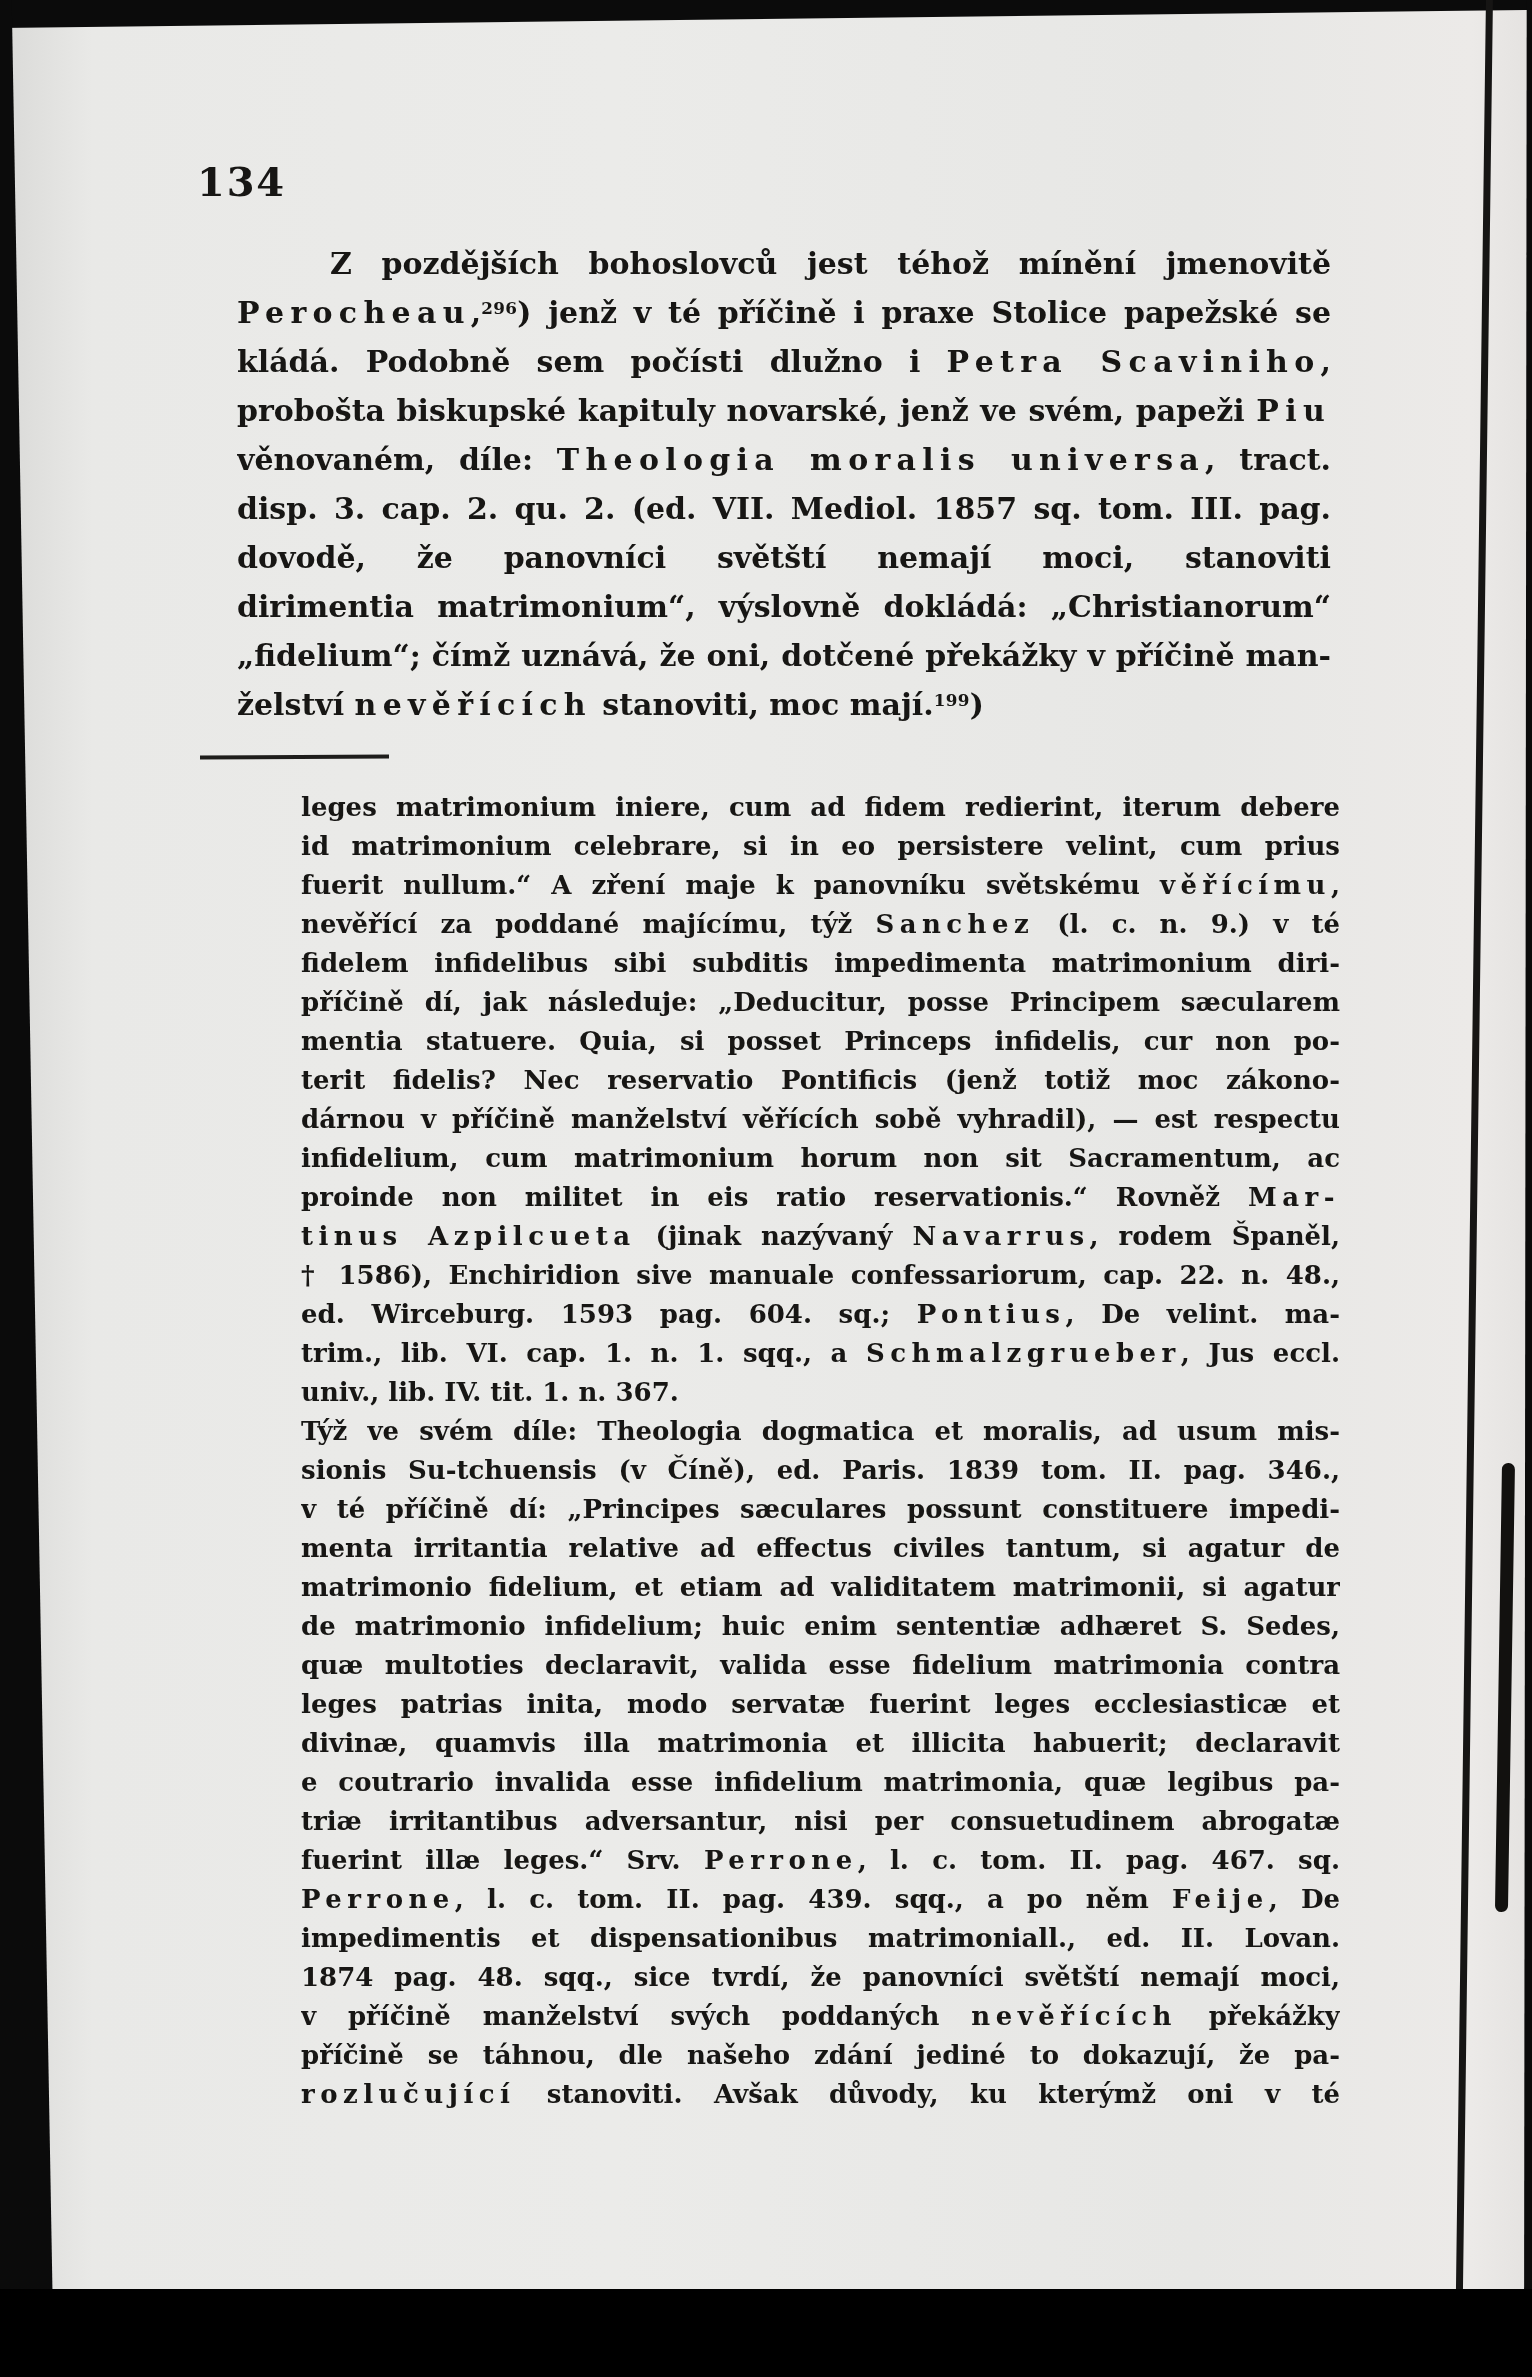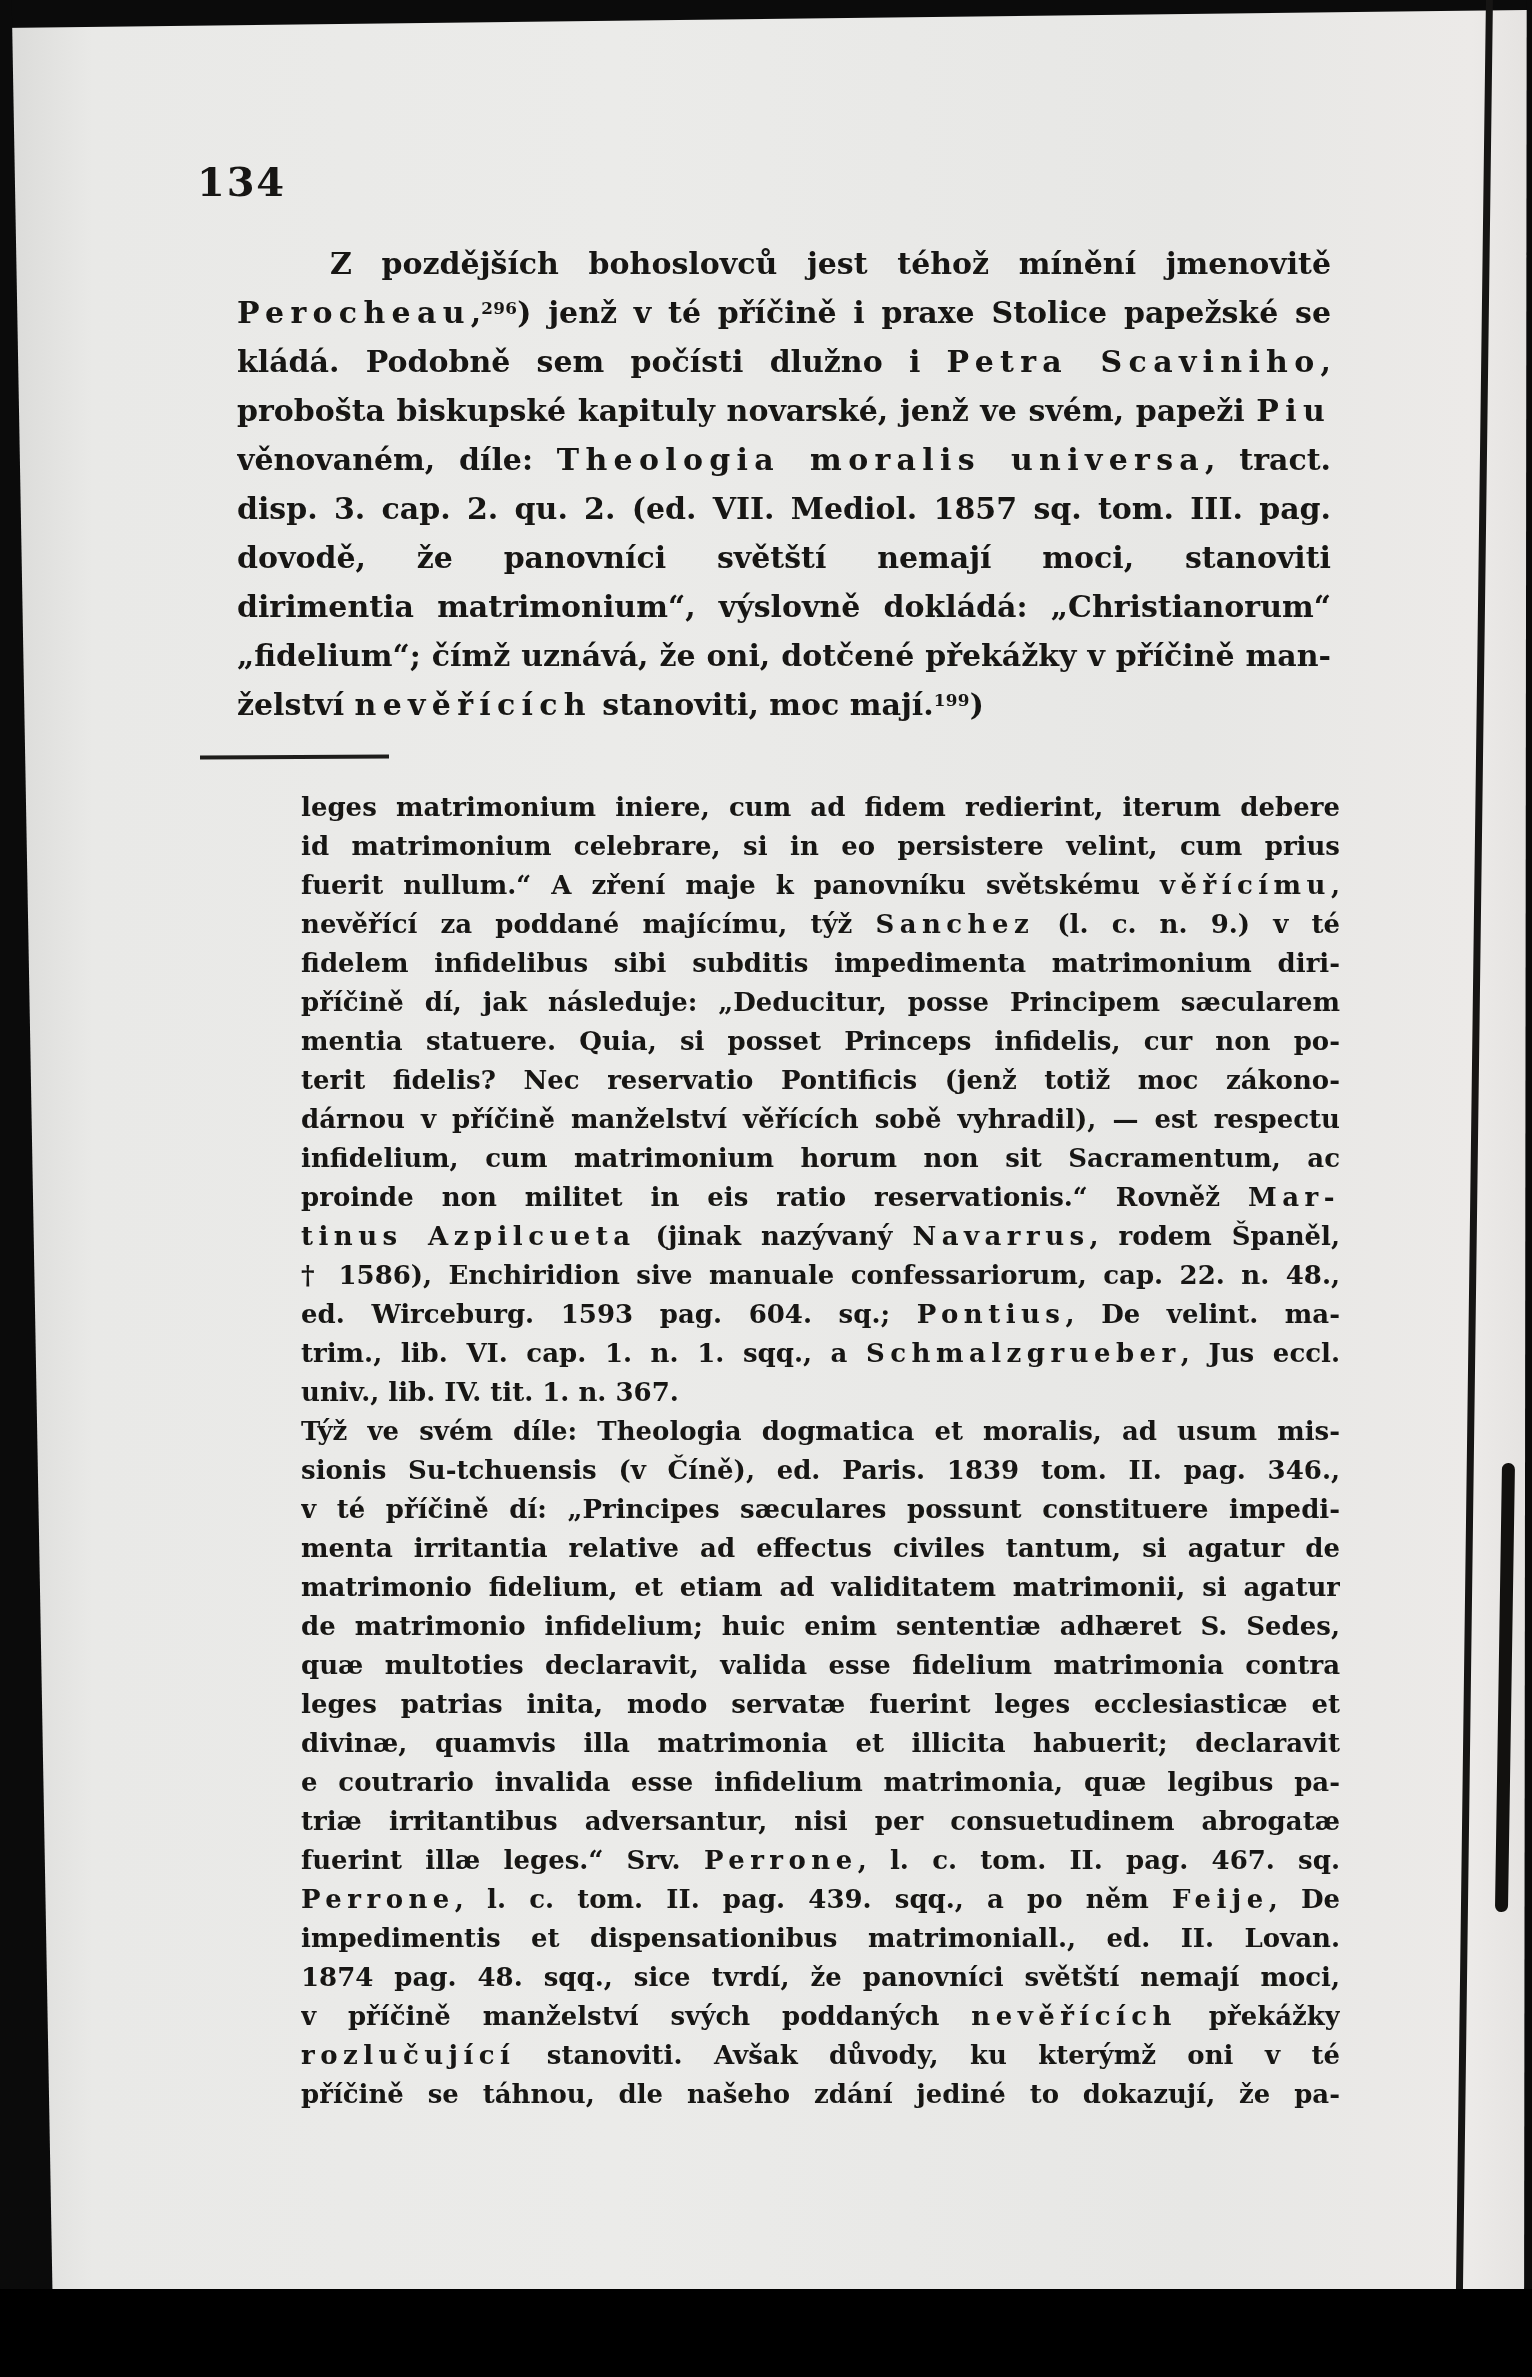--- a/index.html
+++ b/index.html
@@ -97,17 +97,17 @@
       <div class="tline just"><span>quæ multoties declaravit, valida esse fidelium matrimonia contra</span></div>
       <div class="tline just"><span>leges patrias inita, modo servatæ fuerint leges ecclesiasticæ et</span></div>
       <div class="tline just"><span>divinæ, quamvis illa matrimonia et illicita habuerit; declaravit</span></div>
       <div class="tline just"><span>e coutrario invalida esse infidelium matrimonia, quæ legibus pa-</span></div>
       <div class="tline just"><span>triæ irritantibus adversantur, nisi per consuetudinem abrogatæ</span></div>
       <div class="tline just"><span>fuerint illæ leges.“ Srv. </span><span class="sp">Perrone</span><span>, l. c. tom. II. pag. 467. sq.</span></div>
       <div class="tline just" style="position: relative;"><span class="sp">Perrone</span><span>, l. c. tom. II. pag. 439. sqq., a po něm </span><span class="sp">Feije</span><span>, De</span></div>
       <div class="tline just"><span>impedimentis et dispensationibus matrimoniall., ed. II. Lovan.</span></div>
       <div class="tline just"><span>1874 pag. 48. sqq., sice tvrdí, že panovníci světští nemají moci,</span></div>
       <div class="tline just"><span>v příčině manželství svých poddaných </span><span class="sp">nevěřících</span><span> překážky</span></div>
+      <div class="tline just"><span>příčině se táhnou, dle našeho zdání jediné to dokazují, že pa-</span></div>
       <div class="tline just"><span class="sp">rozlučující</span><span> stanoviti. Avšak důvody, ku kterýmž oni v té</span></div>
-      <div class="tline just"><span>příčině se táhnou, dle našeho zdání jediné to dokazují, že pa-</span></div>
     </div>
 </div>
 
 
 </body></html>

